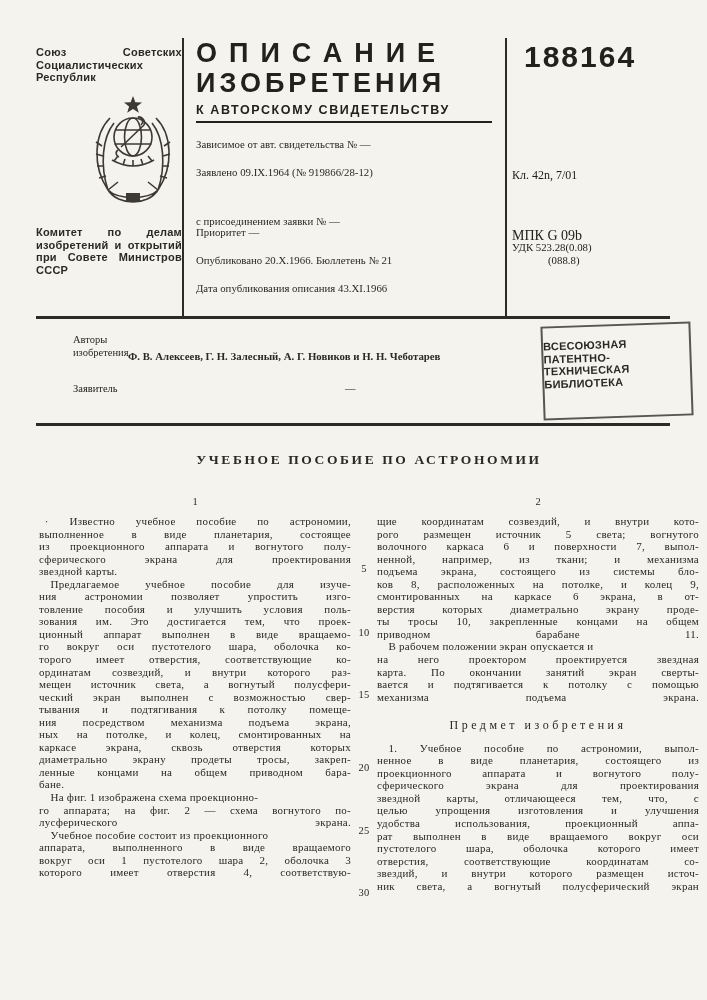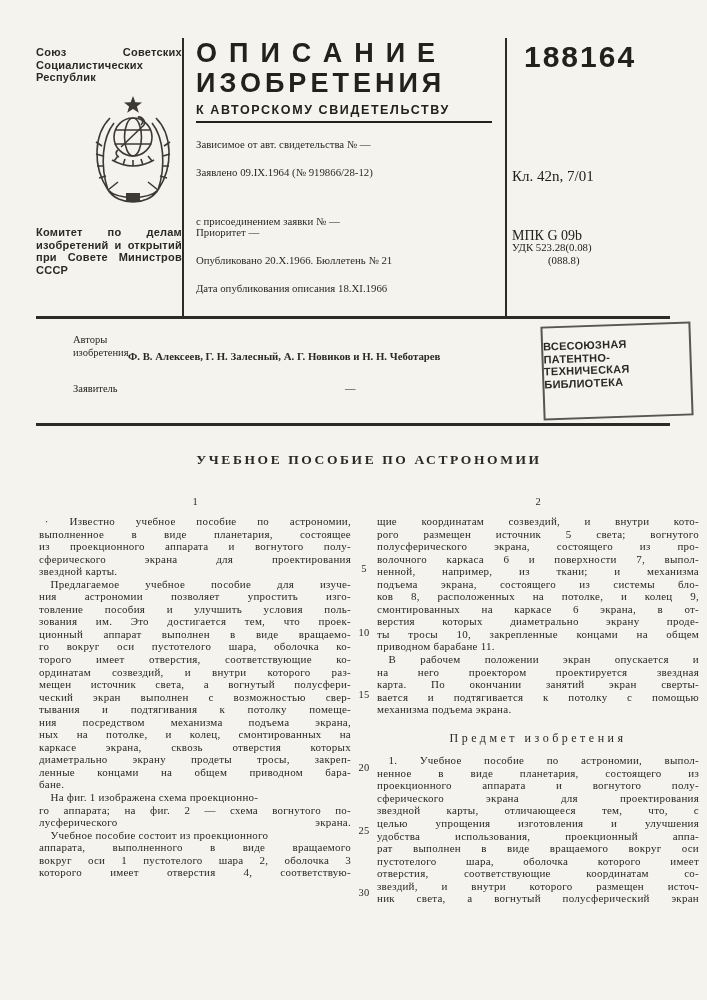--- a/index.html
+++ b/index.html
@@ -23,21 +23,21 @@
   .hdr-title{position:absolute;left:196px;top:38px;width:300px;font-family:"Liberation Sans",sans-serif;color:#23211e;}
   .t1{font-weight:bold;font-size:27px;letter-spacing:12px;line-height:30px;white-space:nowrap;}
   .t2{font-weight:bold;font-size:27px;letter-spacing:4px;line-height:30px;white-space:nowrap;}
   .subtitle{font-weight:bold;font-size:12.5px;letter-spacing:1.6px;margin-top:5px;white-space:nowrap;}
   .t-underline{margin-top:4px;width:296px;height:2px;background:#23211e;}
   .field{position:absolute;left:196px;font-size:10.8px;white-space:nowrap;color:#2b2925;}
   .f0{top:138px;} .f1{top:166px;} .f2{top:195px;margin-top:20px;} .f3{top:226px;} .f4{top:254px;} .f5{top:282px;}
   
   .doc-number{position:absolute;left:524px;top:40px;font-family:"Liberation Sans",sans-serif;
     font-weight:bold;font-size:30px;letter-spacing:2px;color:#23211e;}
-  .kl{position:absolute;left:512px;top:168px;font-size:15px;}
+  .kl{position:absolute;left:512px;top:168px;font-size:12px;}
   .mpk{position:absolute;left:512px;top:228px;font-size:14px;}
   .udk{position:absolute;left:512px;top:241px;font-size:10.8px;line-height:13px;}
   .udk .udk2{padding-left:36px;}
   
   .authors-label{position:absolute;left:73px;font-size:10.5px;color:#2b2925;}
   .al1{top:334px;} .al2{top:347px;}
   .authors-names{position:absolute;left:128px;top:350px;width:470px;font-weight:bold;font-size:10.8px;color:#2b2925;}
   .applicant-label{position:absolute;left:73px;top:383px;font-size:10.5px;}
   .applicant-value{position:absolute;left:345px;top:383px;font-size:10.5px;}
   
@@ -113,21 +113,21 @@
     <div class="t2">ИЗОБРЕТЕНИЯ</div>
     <div class="subtitle">К АВТОРСКОМУ СВИДЕТЕЛЬСТВУ</div>
     <div class="t-underline"></div>
   </div>
 
   <div class="field f0">Зависимое от авт. свидетельства №  —</div>
   <div class="field f1">Заявлено 09.IX.1964 (№ 919866/28-12)</div>
   <div class="field f2">с присоединением заявки №  —</div>
   <div class="field f3">Приоритет  —</div>
   <div class="field f4">Опубликовано 20.X.1966. Бюллетень № 21</div>
-  <div class="field f5">Дата опубликования описания 18.XI.1966</div>
+  <div class="field f5">Дата опубликования описания 43.XI.1966</div>
 
   <div class="doc-number">188164</div>
   <div class="kl">Кл. 42n, 7/01</div>
   <div class="mpk">МПК G 09b</div>
   <div class="udk">
     <div>УДК 523.28(0.08)</div>
     <div class="udk2">(088.8)</div>
   </div>
 
   <div class="authors-label al1">Авторы</div>
@@ -188,21 +188,20 @@
         <div class="line">10</div>
         <div class="line">15</div>
         <div class="line">20</div>
         <div class="line">25</div>
         <div class="line">30</div>
       </div>
     <div class="colB">
       <div class="col2a">
           <div class="line">щие координатам созвездий, и внутри кото-</div>
           <div class="line">рого размещен источник 5 света; вогнутого</div>
-          <div class="line">полусферического экрана, состоящего из про-</div>
           <div class="line">волочного каркаса 6 и поверхности 7, выпол-</div>
           <div class="line">ненной, например, из ткани; и механизма</div>
           <div class="line">подъема экрана, состоящего из системы бло-</div>
           <div class="line">ков 8, расположенных на потолке, и колец 9,</div>
           <div class="line">смонтированных на каркасе 6 экрана, в от-</div>
           <div class="line">верстия которых диаметрально экрану проде-</div>
           <div class="line">ты тросы 10, закрепленные концами на общем</div>
           <div class="line">приводном барабане 11.</div>
           <div class="line">  В рабочем положении экран опускается и</div>
           <div class="line">на него проектором проектируется звездная</div>

